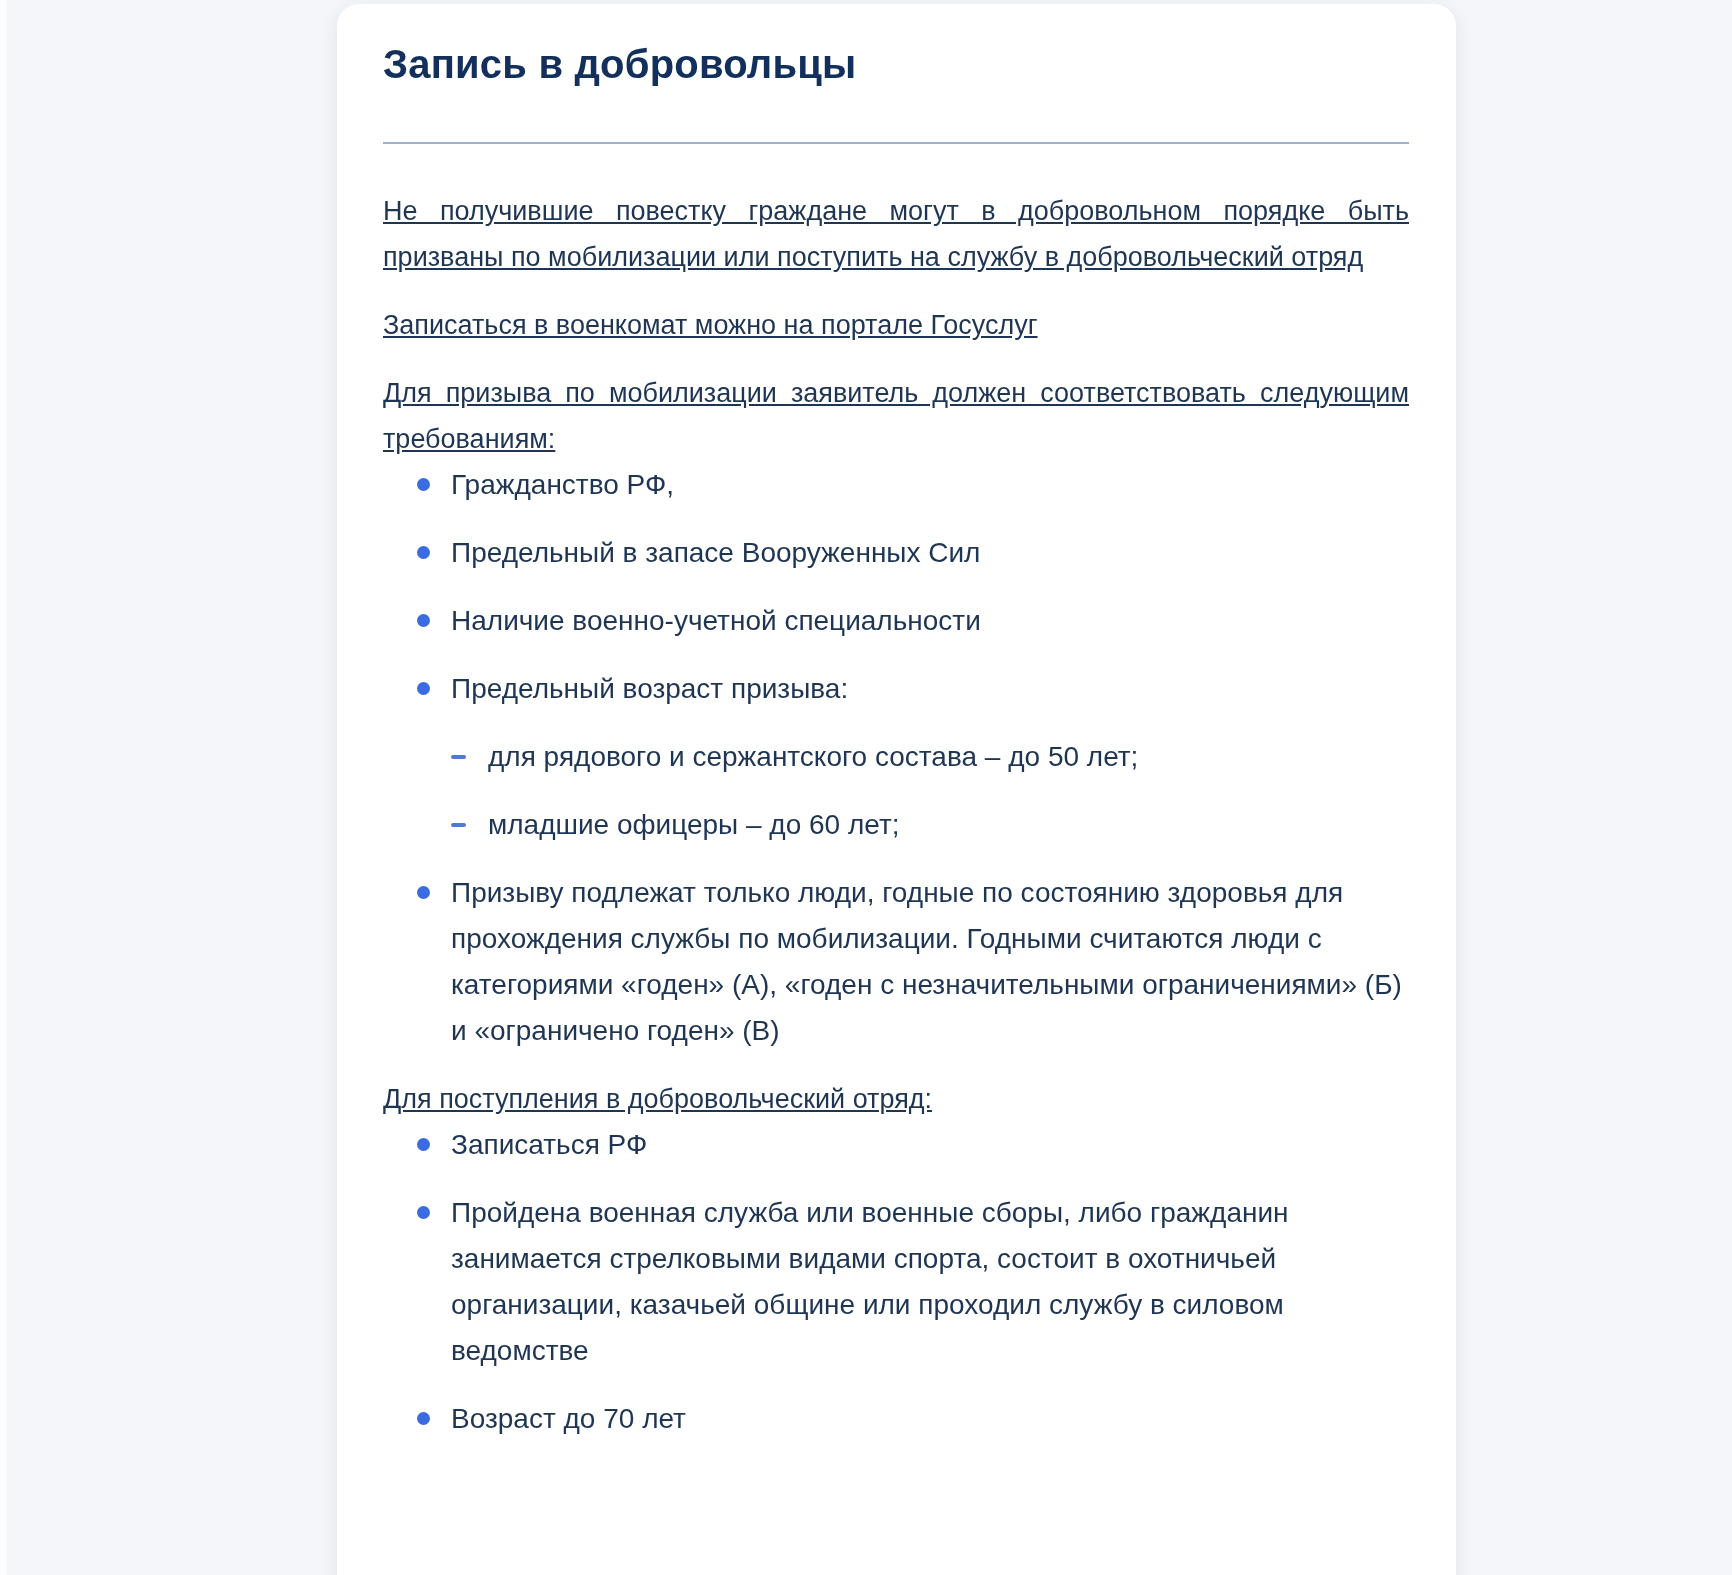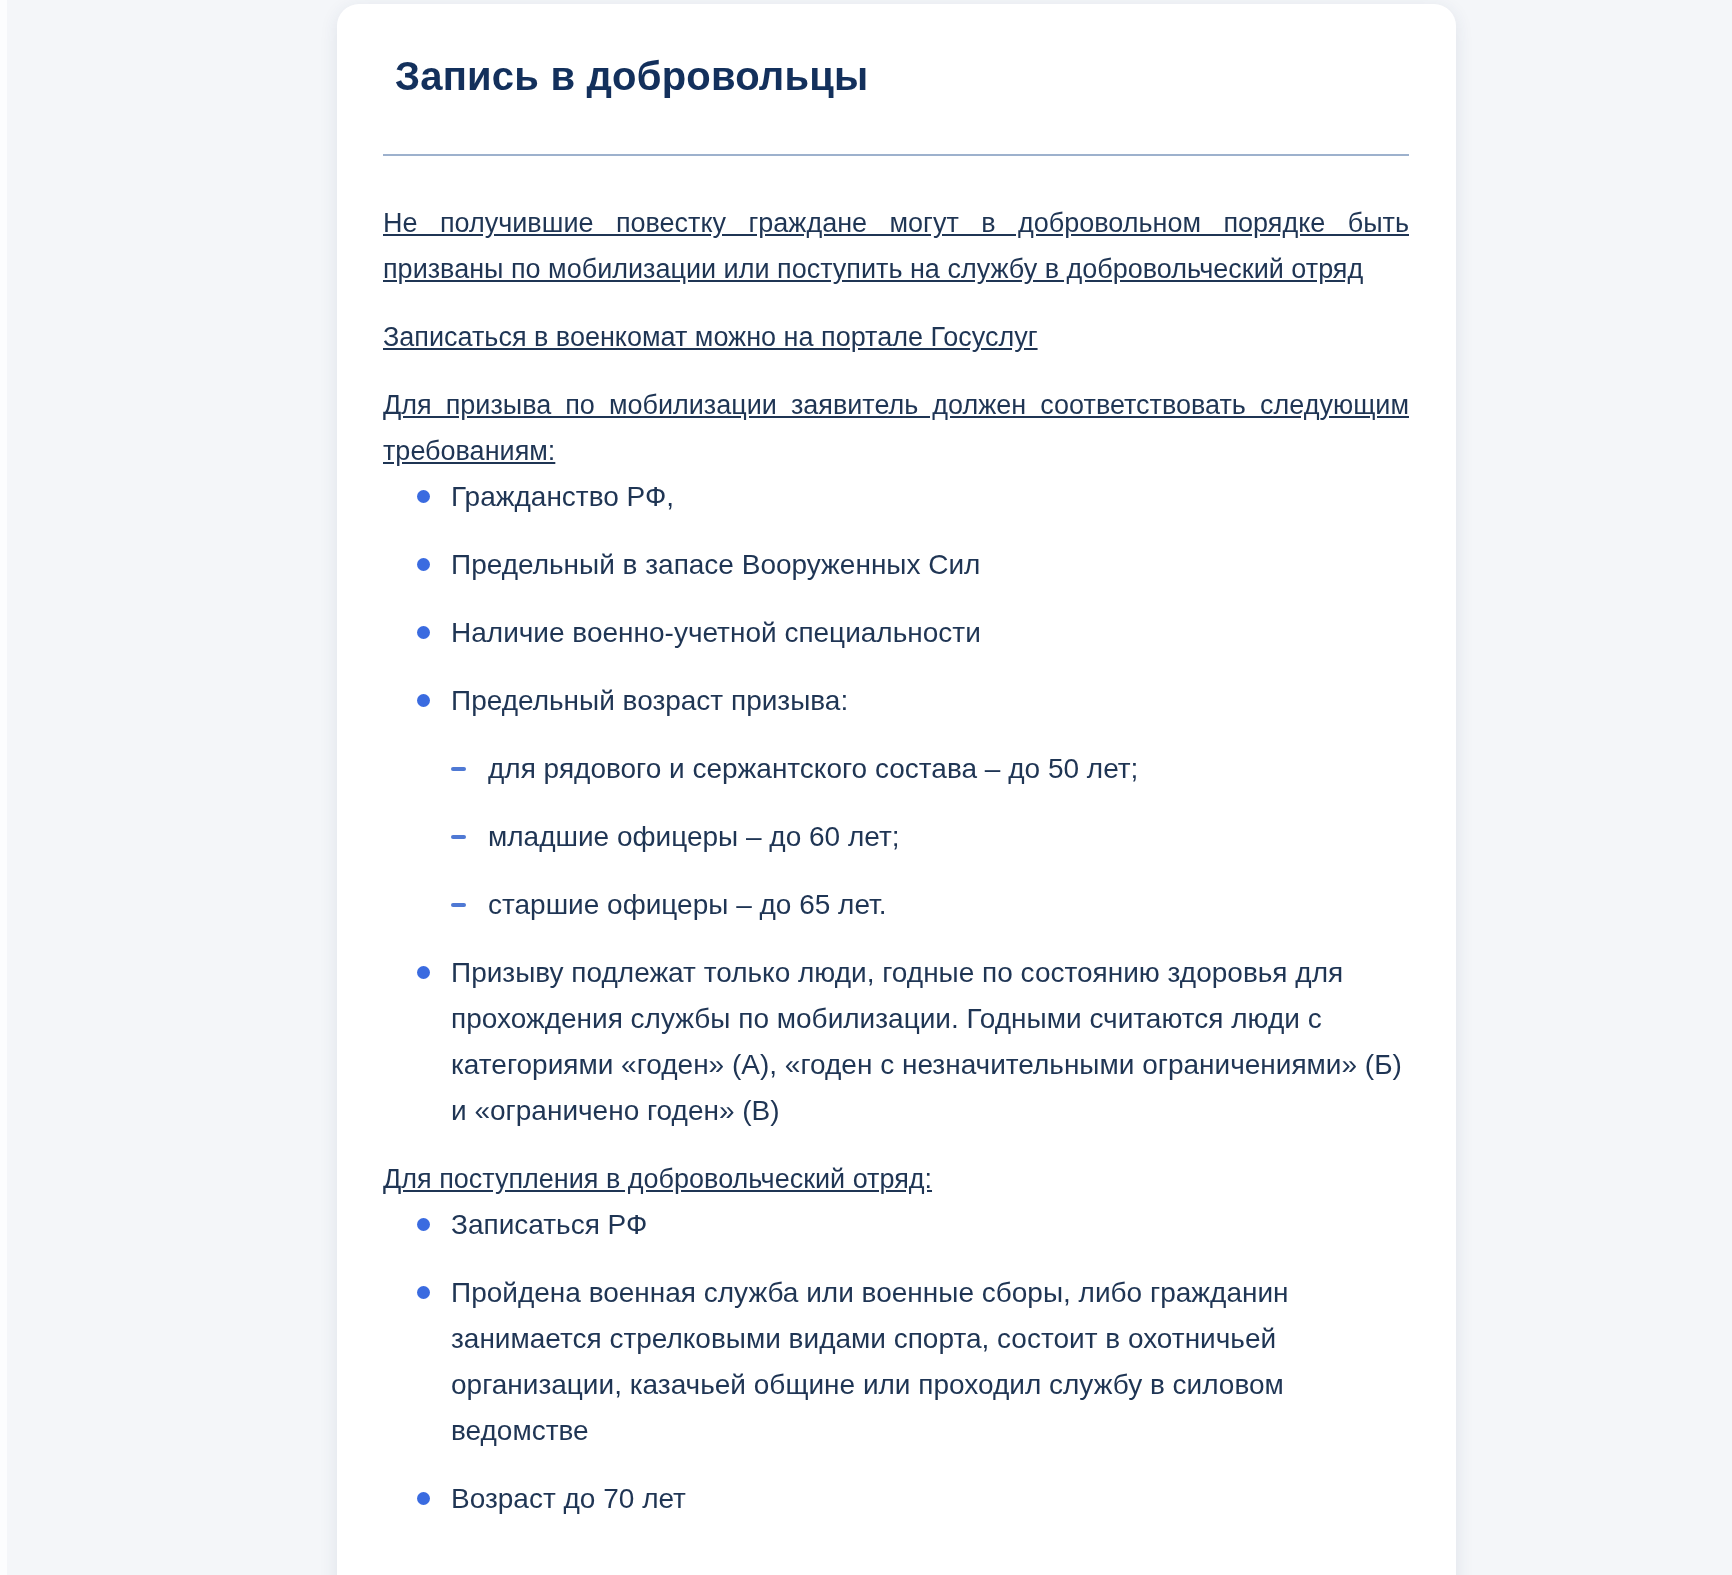--- a/index.html
+++ b/index.html
@@ -27,21 +27,21 @@
     top: 4px;
     width: 1119px;
     height: 1600px;
     box-sizing: border-box;
     background: #ffffff;
     border-radius: 22px 22px 0 0;
     box-shadow: 0 4px 18px rgba(35, 58, 98, 0.10);
     padding: 36px 47px 40px 46px;
   }
   .page-title {
-    margin: 12px;
+    margin: 0;
     font-size: 40px;
     line-height: 48px;
     font-weight: 700;
     letter-spacing: 0.2px;
     color: var(--title-text, #13305c);
   }
   .divider {
     border: none;
     border-top: 2px solid var(--divider, #9db1cd);
     margin: 54px 0 0 0;
@@ -119,21 +119,20 @@
   <p>Не получившие повестку граждане могут в добровольном порядке быть призваны по мобилизации или поступить на службу в добровольческий отряд</p>
   <p>Записаться в военкомат можно на портале Госуслуг</p>
   <p>Для призыва по мобилизации заявитель должен соответствовать следующим требованиям:</p>
   <ul class="bullets">
       <li><span>Гражданство РФ,</span></li>
       <li><span>Предельный в запасе Вооруженных Сил</span></li>
       <li><span>Наличие военно-учетной специальности</span></li>
       <li><span>Предельный возраст призыва:</span><ul class="dashes">
           <li>для рядового и сержантского состава – до 50 лет;</li>
           <li>младшие офицеры – до 60 лет;</li>
-          <li>старшие офицеры – до 65 лет.</li>
         </ul></li>
       <li><span>Призыву подлежат только люди, годные по состоянию здоровья для прохождения службы по мобилизации. Годными считаются люди с категориями «годен» (А), «годен с незначительными ограничениями» (Б) и «ограничено годен» (В)</span></li>
     </ul>
   <p>Для поступления в добровольческий отряд:</p>
   <ul class="bullets">
       <li><span>Записаться РФ</span></li>
       <li><span>Пройдена военная служба или военные сборы, либо гражданин занимается стрелковыми видами спорта, состоит в охотничьей организации, казачьей общине или проходил службу в силовом ведомстве</span></li>
       <li><span>Возраст до 70 лет</span></li>
     </ul>
 </main>

